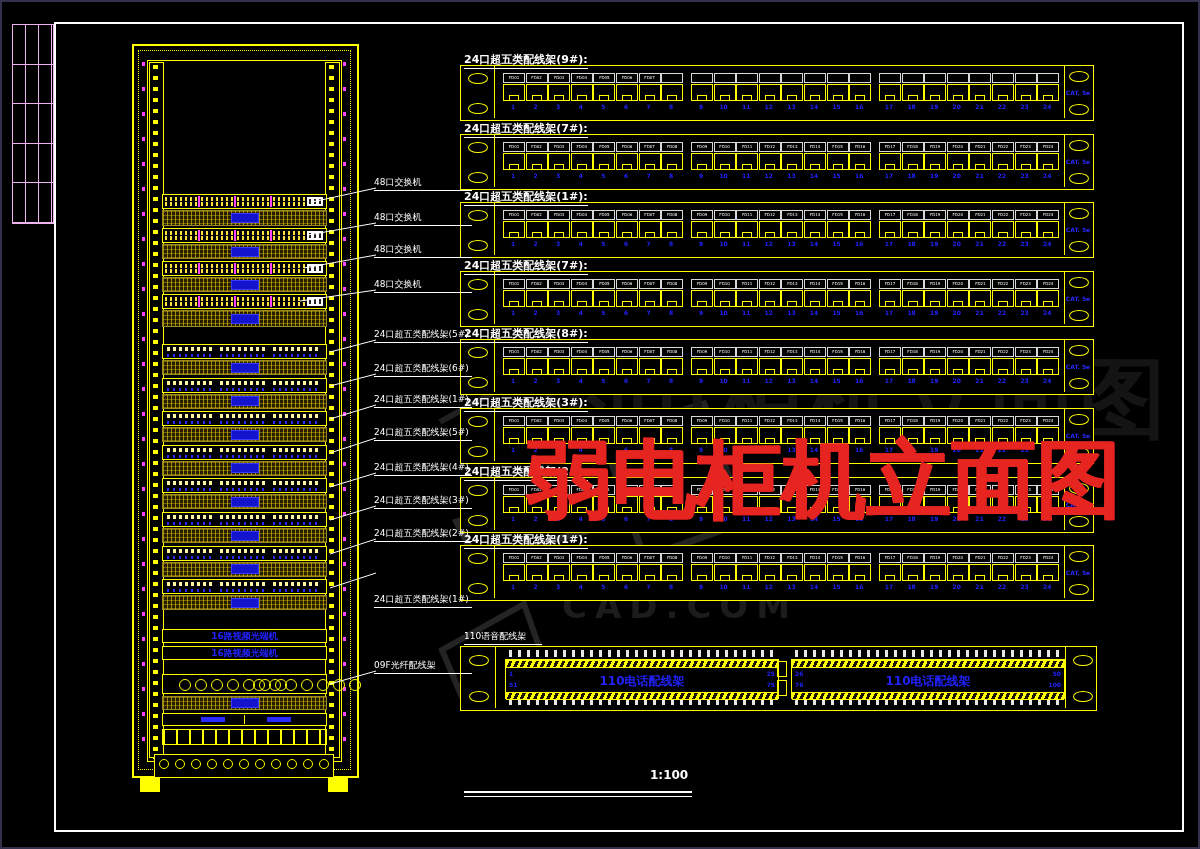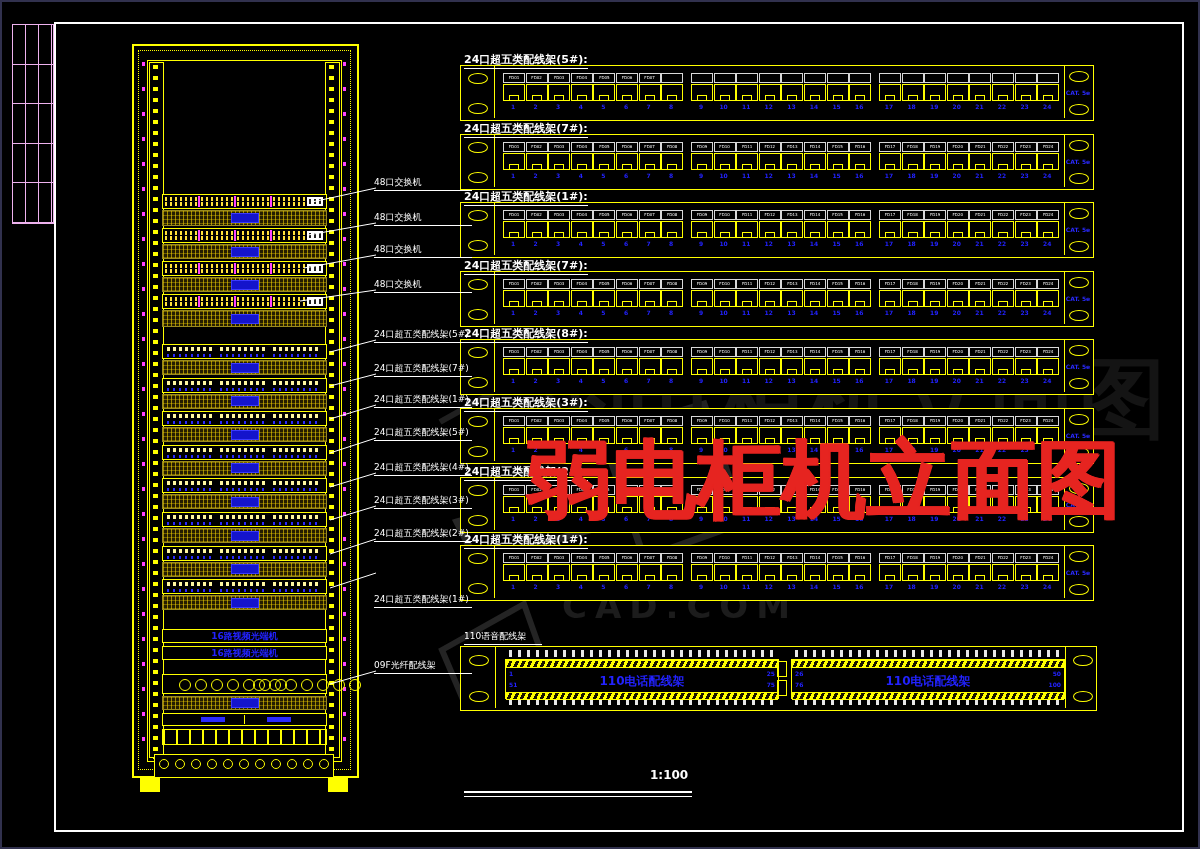--- a/index.html
+++ b/index.html
@@ -296,31 +296,31 @@
       </div>
       <div class="abs dev" style="top: 685px; height: 16px; background: repeating-linear-gradient(90deg, rgb(255, 255, 0) 0px, rgb(255, 255, 0) 2px, transparent 2px, transparent 13px);"></div>
       <div class="abs dev" style="top: 710px; height: 24px; left: 22px; width: 180px; text-align: center; overflow: hidden;"><div class="gcirc"></div><div class="gcirc"></div><div class="gcirc"></div><div class="gcirc"></div><div class="gcirc"></div><div class="gcirc"></div><div class="gcirc"></div><div class="gcirc"></div><div class="gcirc"></div><div class="gcirc"></div><div class="gcirc"></div></div>
     </div>
   <div id="racklabels">
       <div class="abs rlabel" style="left: 372px; top: 174px;">48口交换机</div>
       <div class="abs rlabel" style="left: 372px; top: 209px;">48口交换机</div>
       <div class="abs rlabel" style="left: 372px; top: 241px;">48口交换机</div>
       <div class="abs rlabel" style="left: 372px; top: 276px;">48口交换机</div>
       <div class="abs rlabel" style="left: 372px; top: 326px;">24口超五类配线架(5#)</div>
-      <div class="abs rlabel" style="left: 372px; top: 360px;">24口超五类配线架(7#)</div>
+      <div class="abs rlabel" style="left: 372px; top: 360px;">24口超五类配线架(6#)</div>
       <div class="abs rlabel" style="left: 372px; top: 391px;">24口超五类配线架(1#)</div>
       <div class="abs rlabel" style="left: 372px; top: 424px;">24口超五类配线架(5#)</div>
       <div class="abs rlabel" style="left: 372px; top: 459px;">24口超五类配线架(4#)</div>
       <div class="abs rlabel" style="left: 372px; top: 492px;">24口超五类配线架(3#)</div>
       <div class="abs rlabel" style="left: 372px; top: 525px;">24口超五类配线架(2#)</div>
       <div class="abs rlabel" style="left: 372px; top: 591px;">24口超五类配线架(1#)</div>
       <div class="abs rlabel" style="left: 372px; top: 657px;">09F光纤配线架</div>
     </div>
   <div id="panels">
-      <div class="abs hdr" style="left: 462px; top: 50px;">24口超五类配线架(5#):</div>
+      <div class="abs hdr" style="left: 462px; top: 50px;">24口超五类配线架(9#):</div>
       <div class="abs panel" style="left: 458px; top: 63px; width: 632px; height: 54px;">
         <div class="abs oval" style="left: 7px; top: 7px;"></div>
         <div class="abs oval" style="left: 7px; top: 37px;"></div>
         <div class="abs vline" style="left: 33px; top: 0px; height: 52px;"></div>
         <div class="abs vline" style="left: 603px; top: 0px; height: 52px;"></div>
         <div class="abs oval" style="left: 608px; top: 5px;"></div>
         <div class="abs oval" style="left: 608px; top: 38px;"></div>
         <div class="abs cattag" style="left: 602px; top: 23px; width: 30px;">CAT. 5e</div>
         <div class="abs plabel" style="left: 42px; top: 7px;">FD01</div>
         <div class="abs jack" style="left: 42px; top: 18px;"></div>

